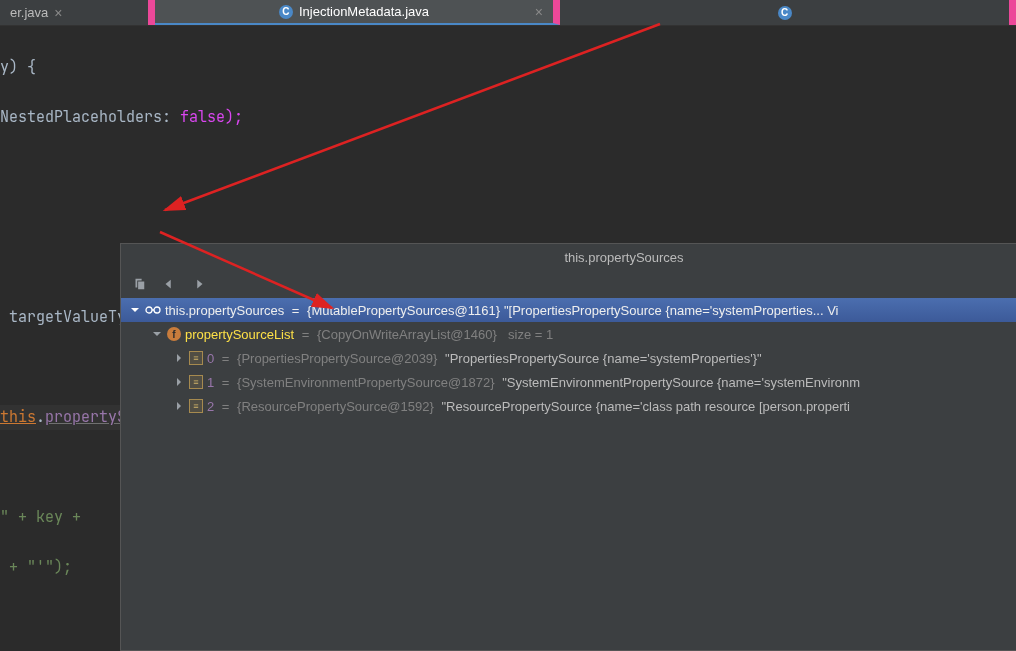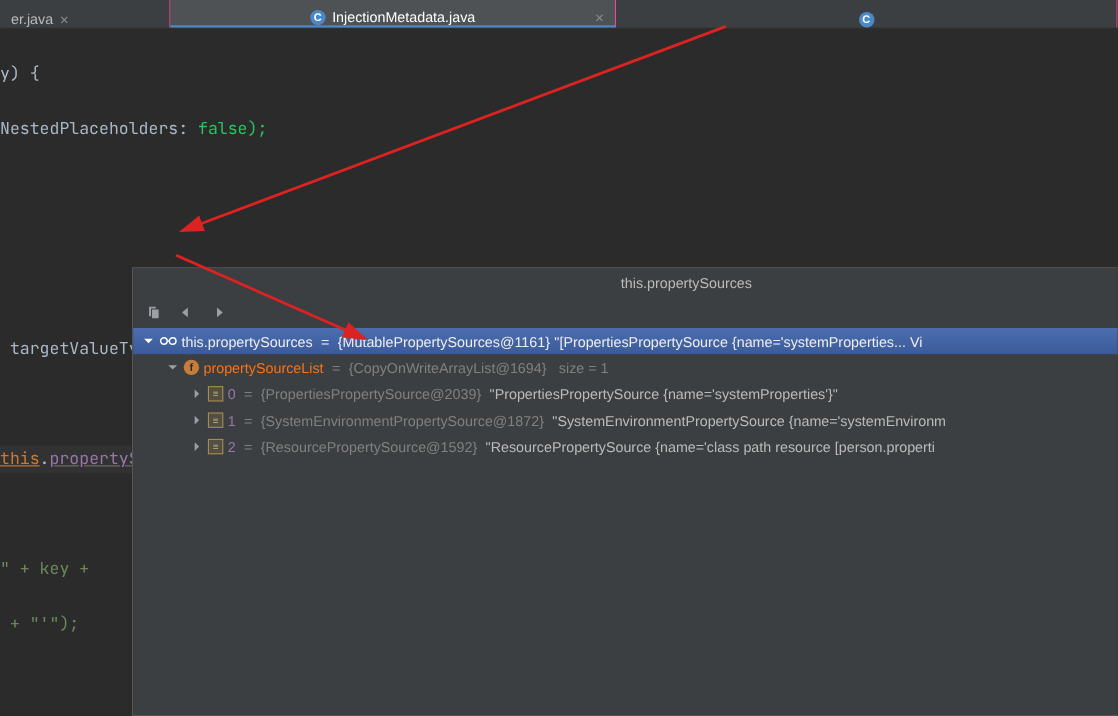--- a/index.html
+++ b/index.html
@@ -16,43 +16,43 @@
     display: flex;
     height: 26px;
     background: #3c3f41;
     border-bottom: 1px solid #323232;
     color: #bbbbbb;
     font-family: "Segoe UI", sans-serif;
     font-size: 13px;
     user-select: none;
   }
   .tab {
-    display: flex; align-items: flex-end;
+    display: flex; align-items: center;
     padding: 0 10px; gap: 6px;
-    border-right: 1px solid #ec4899;
+    border-right: 7px solid #ec4899;
     position: relative;
   }
   .tab .close { color:#8a8a8a; font-size:14px; line-height:1; }
   .tab.active { background:#4e5254; border-bottom:2px solid #4a88c7; color:#fff; }
   .c-icon {
     width:14px; height:14px; border-radius:50%;
     background:#4a88c7; color:#fff; font-size:10px; font-weight:bold;
     display:flex; align-items:center; justify-content:center;
     font-family:"Segoe UI",sans-serif;
   }
   
   .editor {
     position: absolute; top:26px; left:0; right:0; bottom:0;
     background:#2b2b2b;
     white-space: pre;
     line-height:25px;
     padding-top:4px;
   }
   .code-line { padding-left:0; }
-  .kw { color:#22c55e; }
+  .kw { color:#d946ef; }
   .str { color:#6a8759; }
   .param { color:#a9b7c6; }
   .hint { color:#787878; font-style:italic; }
   .this { color:#cc7832;text-decoration:underline; }
   .prop { color:#9876aa; }
   .pun { color:#a9b7c6; }
   .underline { text-decoration: underline; text-decoration-color:#707070; }
   .line-highlight { background:#323232; }
   
   .popup {
@@ -97,21 +97,21 @@
     width:14px; height:14px; border-radius:50%;
     background:#c87c3c; color:#2b2b2b; font-size:10px; font-weight:bold;
     display:flex; align-items:center; justify-content:center;
   }
   .arr-badge {
     width:14px; height:14px;
     background:#a68a4f33; border:1px solid #a68a4f;
     display:flex; align-items:center; justify-content:center; font-size:9px; color:#d0b36a;
   }
   .var-name { color:#9876aa; }
-  .var-name.red { color:#f97316; }
+  .var-name.red { color:#fde047; }
   .gey { color:#808080; }
   .val { color:#bbbbbb; }
   .tree-row.selected .gey, .tree-row.selected .val { color:#eee; }
   .indent1 { padding-left:30px; }
   .indent2 { padding-left:52px; }
   
   svg.arrows { position:absolute; top:0; left:0; pointer-events:none; }
 </style>
 </head>
 <body>
@@ -195,21 +195,21 @@
 
     <div class="tree-row indent1">
       <span class="twisty">
           <svg width="10" height="10" viewBox="0 0 10 10">
             <path d="M1 3l4 4 4-4z"></path>
           </svg>
         </span>
       <span class="f-badge">f</span>
       <span class="var-name red">propertySourceList</span>
       <span class="gey">&nbsp;=&nbsp;</span>
-      <span class="gey">{CopyOnWriteArrayList@1694}</span>
+      <span class="gey">{CopyOnWriteArrayList@1460}</span>
       <span class="gey">&nbsp;&nbsp;<span>size = 1</span></span>
     </div>
 
     <div class="tree-row indent2">
       <span class="twisty">
           <svg width="10" height="10" viewBox="0 0 10 10">
             <path d="M3 1l4 4-4 4z"></path>
           </svg>
         </span>
       <span class="arr-badge">≡</span>

